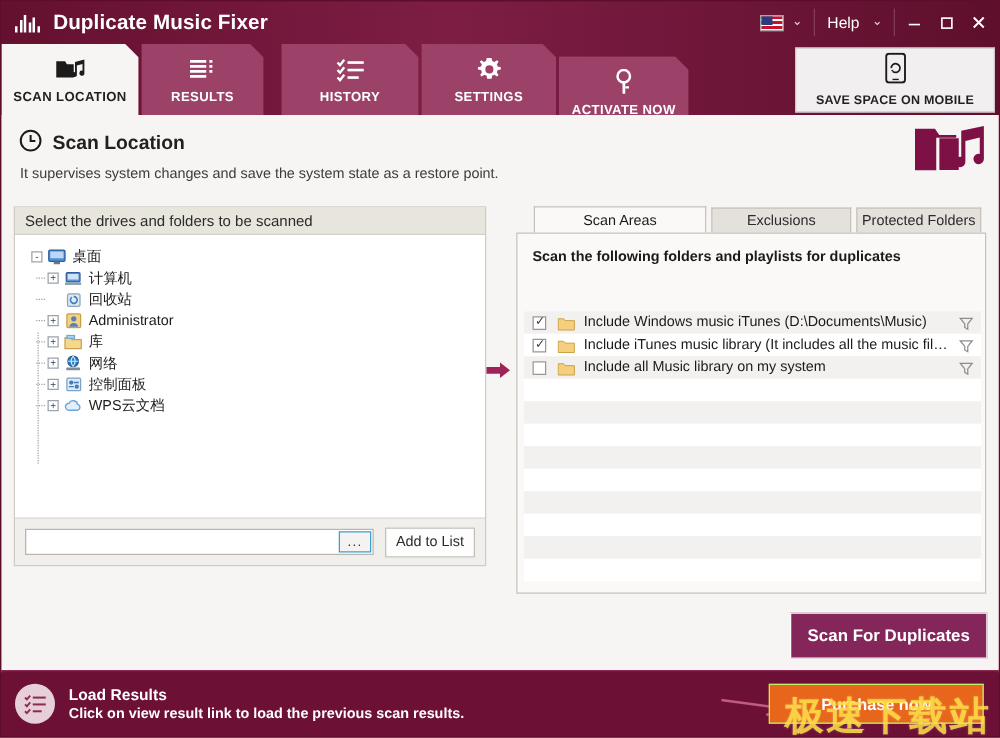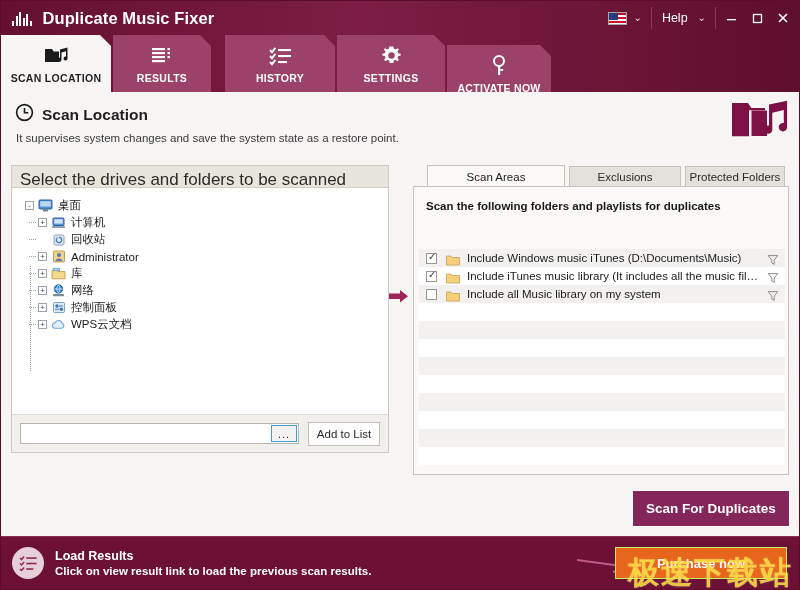--- a/index.html
+++ b/index.html
@@ -92,21 +92,21 @@
   #page-sub { font-size: 11.5px; color: #3b3b3b; padding: 6px 0 0 15px; }
   #brand-logo { position: absolute; right: 12px; top: 4px; }
 
   
   #left-panel {
     position: absolute; left: 10px; top: 73px; width: 378px; height: 288px;
     border: 1px solid #cfcac5; background: #ffffff;
   }
   #tree-head {
     height: 22px; background: #e8e6dc; border-bottom: 1px solid #d3cec6;
-    font-size: 17px; color: #2b2b2b; padding: 4px 0 0 8px;
+    font-size: 12px; color: #2b2b2b; padding: 4px 0 0 8px;
   }
   #tree { padding: 9px 0 0 13px; }
   .tnode { display: flex; align-items: center; height: 17px; font-size: 11.5px; color: #1b1b1b; }
   .tnode .exp {
     width: 9px; height: 9px; border: 1px solid #9aa3ad; background: #fff;
     font-size: 8px; line-height: 7px; text-align: center; color: #33434f;
     margin-right: 4px; flex: none;
   }
   .tnode .nospacer { width: 9px; margin-right: 4px; flex: none; }
   .tnode .tico { width: 15px; height: 14px; margin-right: 5px; flex: none;
@@ -325,20 +325,31 @@
       <span class="ticon">
         <svg width="16" height="22" viewBox="0 0 16 22">
           <circle cx="8" cy="6" r="5" fill="none" stroke="#fff" stroke-width="2"></circle>
           <rect x="7" y="10" width="2.2" height="10" fill="#fff"></rect>
           <rect x="9.2" y="14" width="3" height="1.8" fill="#fff"></rect>
         </svg>
       </span>
       <span class="tlabel">ACTIVATE NOW</span>
     </div>
 
+    <div id="savemobile">
+      <span>
+        <svg width="17" height="25" viewBox="0 0 17 25">
+          <rect x="1" y="1" width="15" height="23" rx="2.2" fill="none" stroke="#1b1b1b" stroke-width="1.5"></rect>
+          <path d="M5 12.5 a3.5 3.5 0 1 1 1.2 2.6" fill="none" stroke="#1b1b1b" stroke-width="1.4"></path>
+          <path d="M4.6 14.6 l1.6 .6 .5-1.7 z" fill="#1b1b1b"></path>
+          <rect x="6" y="21" width="5" height="1.1" fill="#1b1b1b"></rect>
+        </svg>
+      </span>
+      <span class="slabel">SAVE SPACE ON MOBILE</span>
+    </div>
   </div>
 
   <div id="body">
 
     <div id="page-head">
       <div id="page-title-row">
         <span>
           <svg width="19" height="19" viewBox="0 0 20 20">
             <circle cx="10" cy="10" r="8.3" fill="none" stroke="#1b1b1b" stroke-width="1.7"></circle>
             <path d="M10 5.2 V10.3 H14" fill="none" stroke="#1b1b1b" stroke-width="1.7"></path>

